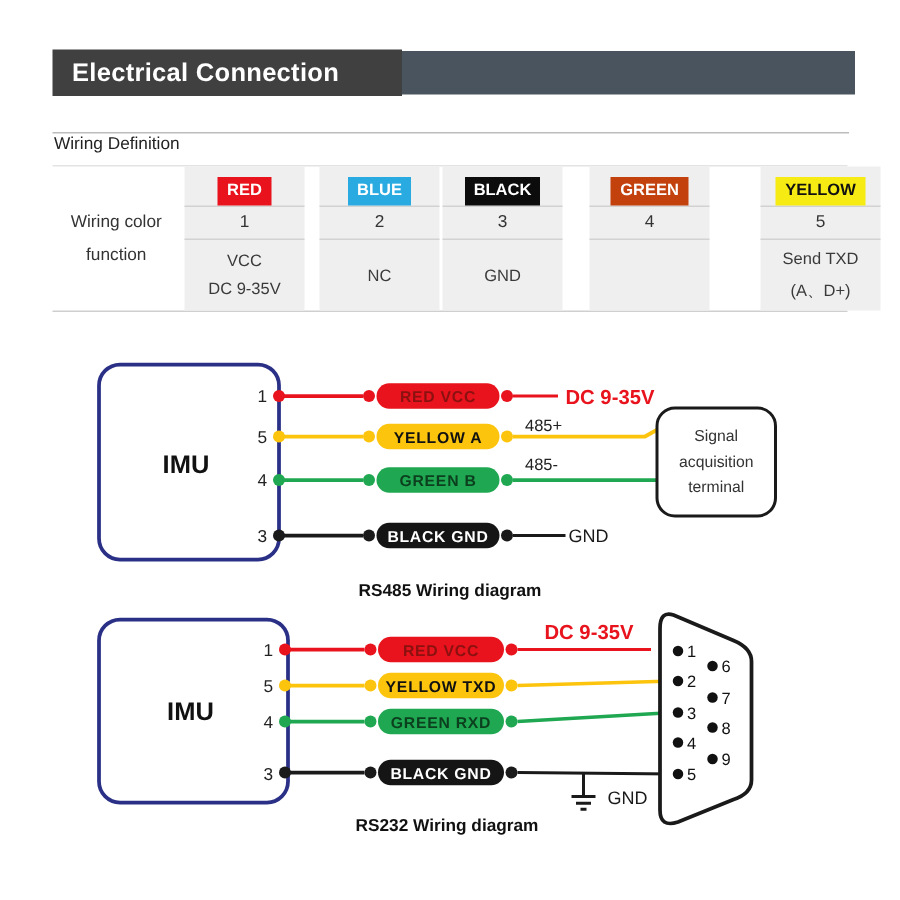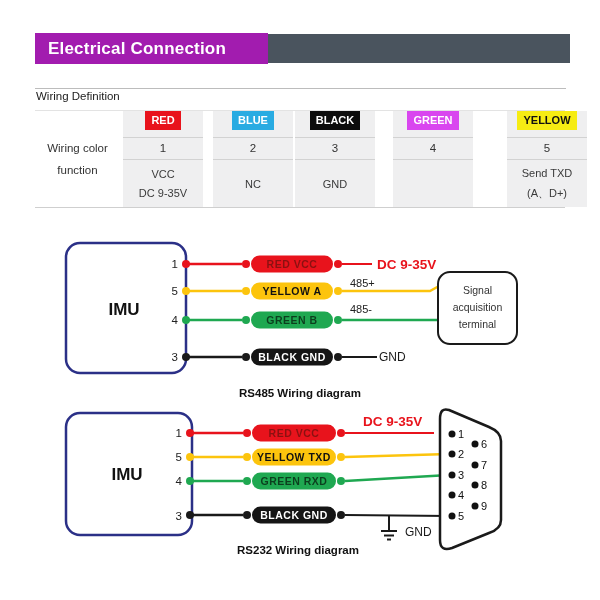--- a/index.html
+++ b/index.html
@@ -1,39 +1,39 @@
 <!DOCTYPE html>
 <html><head>
 <meta charset="utf-8">
 <style>
   html,body{margin:0;padding:0;background:#fff}
   .page{position:relative;width:600px;height:600px;background:#ffffff;
         font-family:"Liberation Sans",sans-serif;overflow:hidden}
 
   
   .title-blue{position:absolute;left:35px;top:33px;width:233px;height:31px;
-              background:#a21caf;color:#ffffff;font-size:17px;font-weight:bold;
+              background:#404040;color:#ffffff;font-size:17px;font-weight:bold;
               line-height:31px;padding-left:13px;box-sizing:border-box;letter-spacing:.2px}
   .title-dark{position:absolute;left:268px;top:34px;width:302px;height:29px;background:#4a545e}
   .rule{position:absolute;left:35px;top:88px;width:531px;height:1px;background:#bcbcbc}
   .wiring-def{position:absolute;left:36px;top:90px;font-size:11.5px;color:#222}
 
   
   .wtable{position:absolute;left:35px;top:110px;width:530px;height:96px;
           border-top:1px solid #e3e3e3;border-bottom:1px solid #cfcfcf}
   .wlabel{position:absolute;left:0;top:0;width:85px;height:96px;display:flex;
           flex-direction:column;justify-content:center;align-items:center;gap:10px;
           font-size:11.5px;color:#333}
   .wcol{position:absolute;top:0;width:80px;height:96px;background:#efeff0;text-align:center}
-  .chiprow{height:26px;border-bottom:1px solid #d2d2d2;display:flex;align-items:flex-start;justify-content:center}
+  .chiprow{height:26px;border-bottom:1px solid #d2d2d2;display:flex;align-items:flex-end;justify-content:center}
   .chip{display:inline-block;padding:3px 6px;font-size:11px;font-weight:bold;line-height:1.15}
   .chip-red{background:#e8131c;color:#ffffff}
   .chip-blue{background:#29abe2;color:#ffffff}
   .chip-black{background:#0c0c0c;color:#ffffff}
-  .chip-green{background:#d946ef;color:#ffffff}
+  .chip-green{background:#c2410c;color:#ffffff}
   .chip-yellow{background:#f6ec13;color:#111111}
   .numrow{height:21px;line-height:21px;border-bottom:1px solid #d2d2d2;font-size:11.5px;color:#333}
   .funrow{height:47px;display:flex;flex-direction:column;justify-content:center;gap:7px;
           font-size:11px;color:#3a3a3a}
   .funrow div:empty{display:none}
 
   
   svg.diagram{position:absolute;left:0;top:0}
   .imu-box{fill:#ffffff;stroke:#2b3087;stroke-width:2.5}
   .imu-label{font-size:17px;font-weight:bold;fill:#111;text-anchor:middle}

